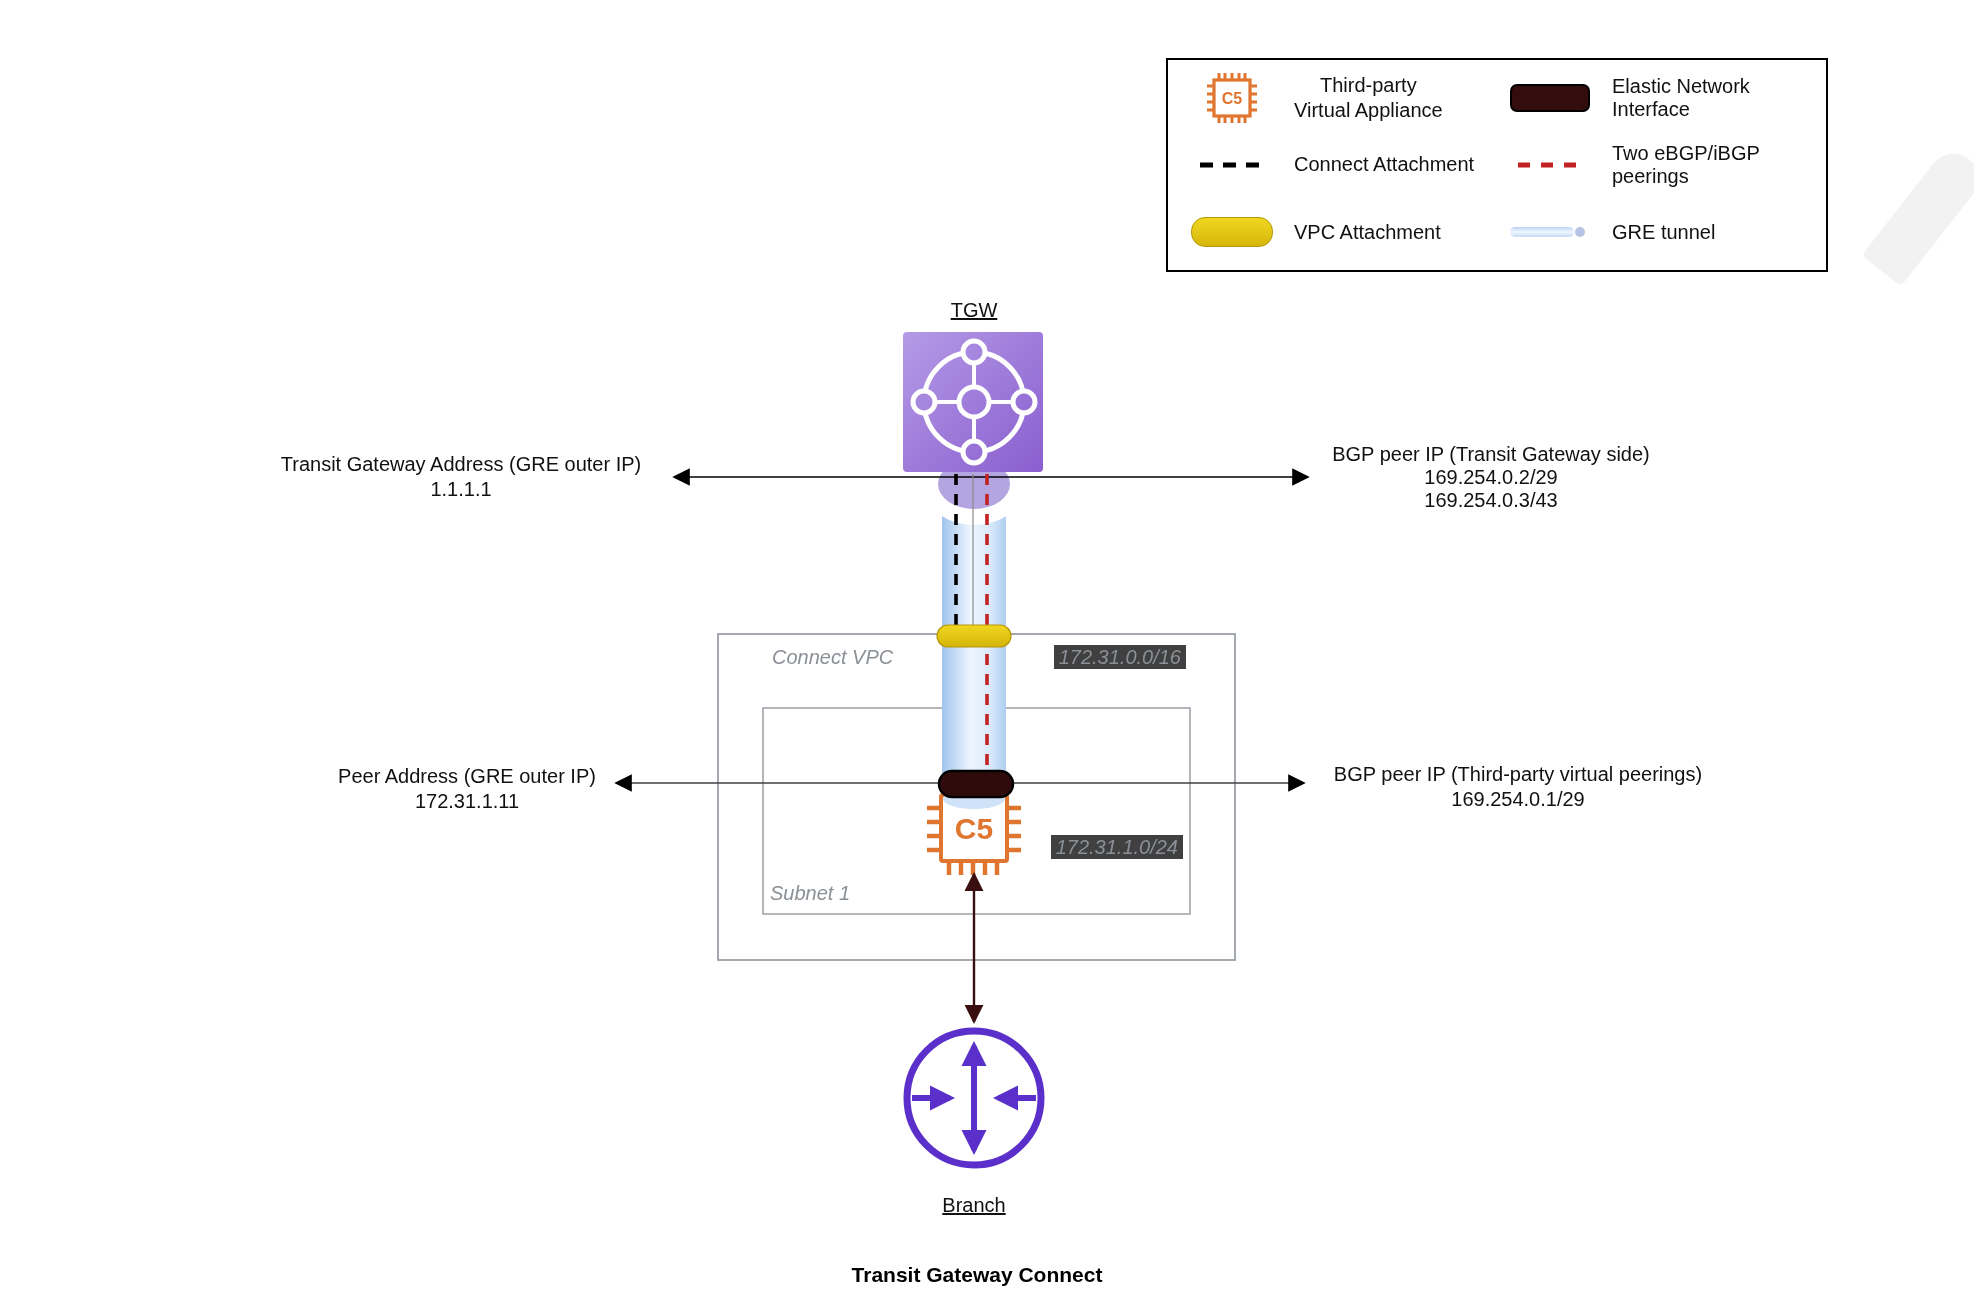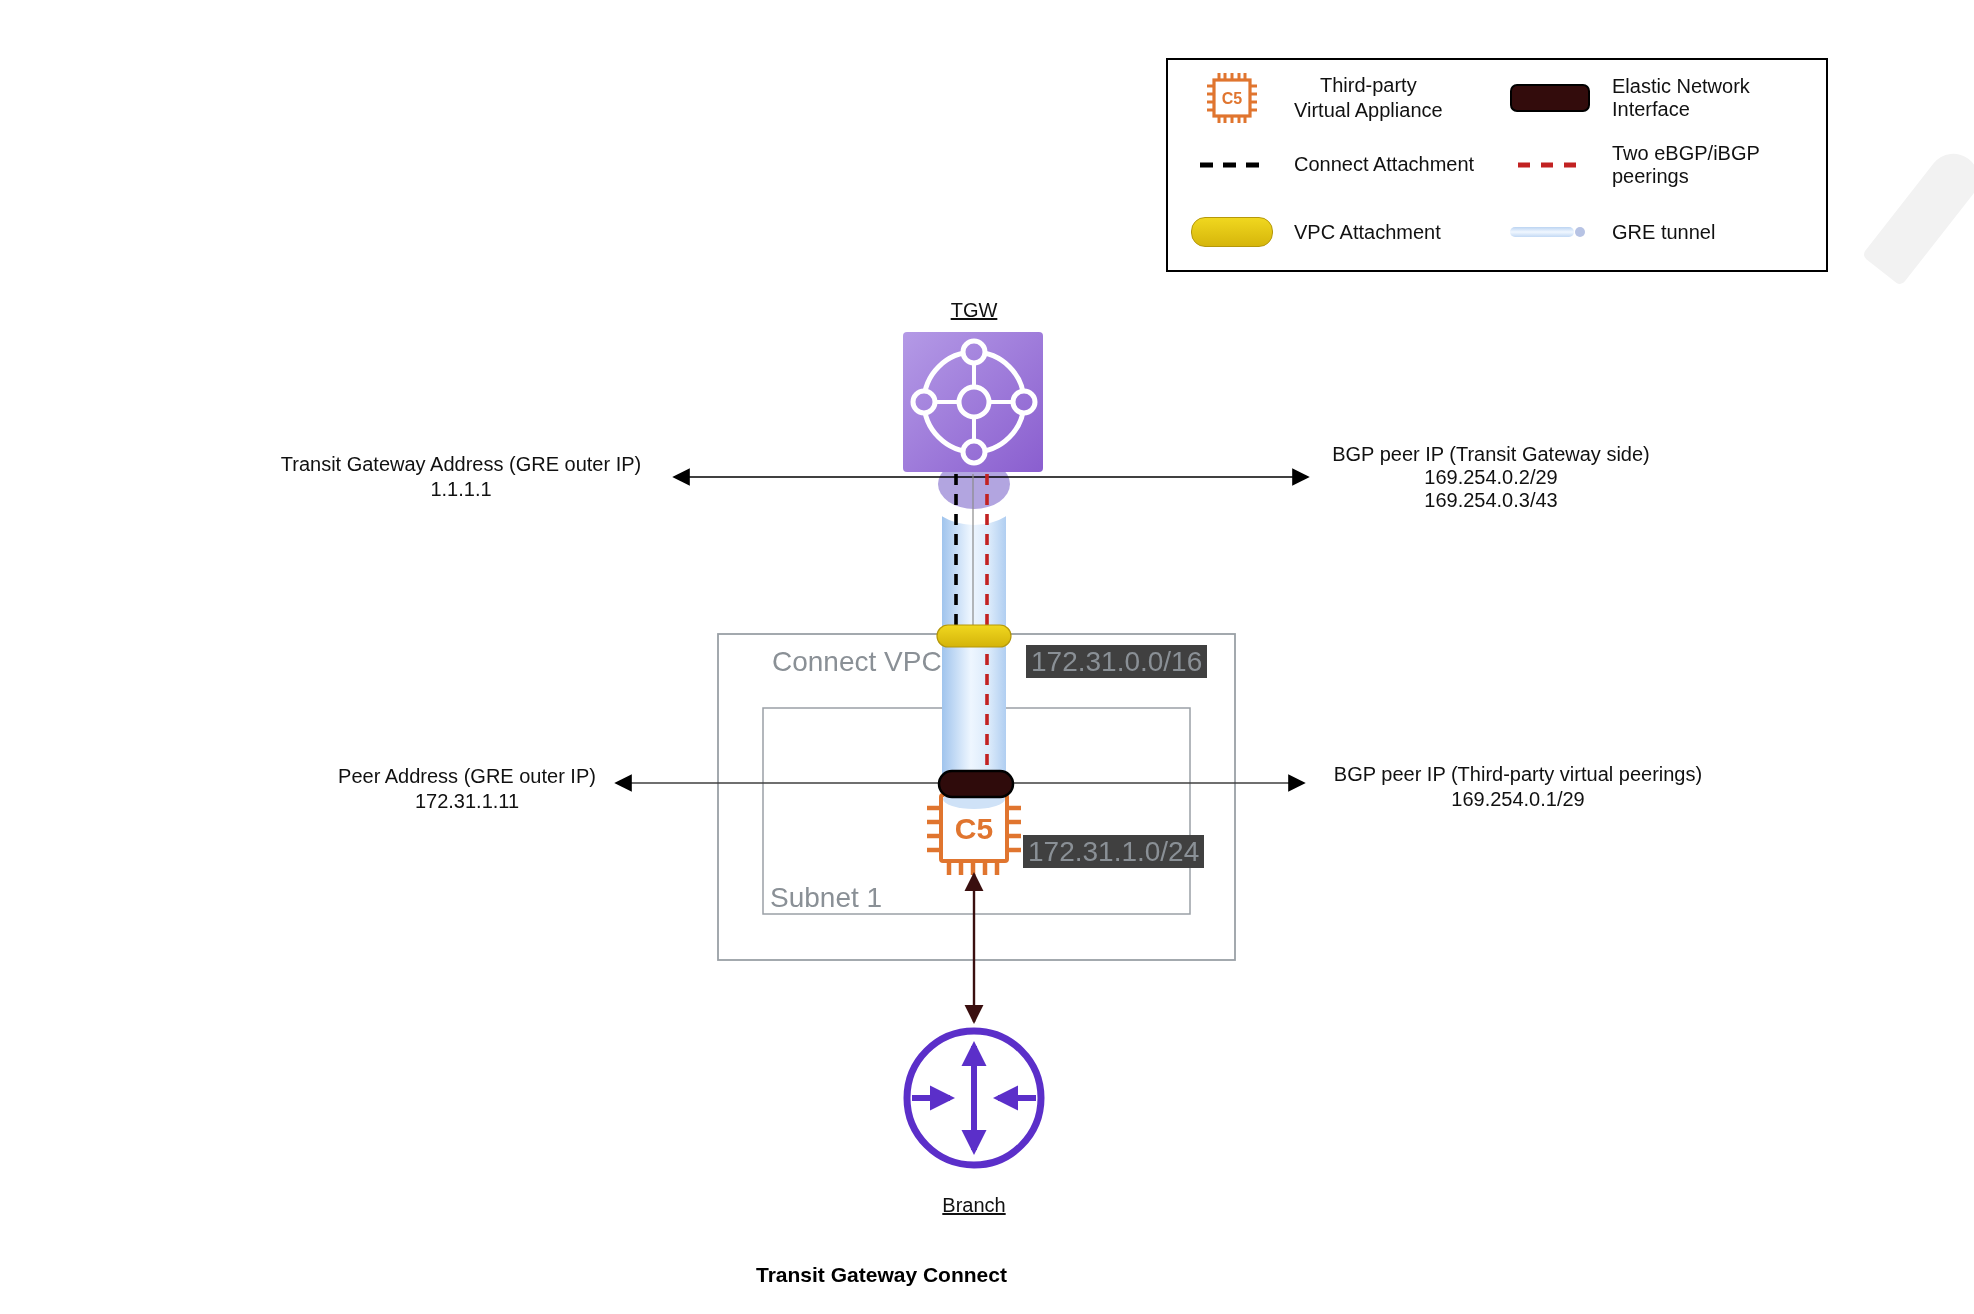--- a/index.html
+++ b/index.html
@@ -18,25 +18,25 @@
   }
   .lcell { display:flex; align-items:center; gap:16px; padding-left:18px; font-size:20px; }
   .licon { width:92px; display:flex; justify-content:center; align-items:center; flex-shrink:0; }
   .two-line { white-space:pre-line; text-align:center; line-height:1.25; }
   .eni-swatch { width:76px; height:24px; background:#330c0c; border:2px solid #000; border-radius:7px; }
   .vpc-pill-swatch { width:80px; height:28px; border-radius:14px;
     background:linear-gradient(#f0d71f,#d6b60b); border:1px solid #b5980a; }
 
   
   .ann { position:absolute; text-align:center; font-size:20px; line-height:25px; color:#111; }
-  .muted { position:absolute; font-size:28px; color:#8a9096; white-space:nowrap; }
+  .muted { position:absolute; font-size:20px; color:#8a9096; white-space:nowrap;font-style:italic; }
   .cidr { text-align:right; }
   .cidr span { background:#404040; padding:1px 5px; }
   .node-label { position:absolute; text-align:center; font-size:20px; color:#111;text-decoration:underline; }
-  .title { position:absolute; left:740px; top:1263px; width:442px; text-align:left;
+  .title { position:absolute; left:740px; top:1263px; width:442px; text-align:center;
     font-size:21px; font-weight:bold; color:#000; }
 
   
   .pencil { position:absolute; left:1838px; top:190px; width:142px; height:50px;
     background:#f2f2f2; border-radius:6px 25px 25px 6px; transform:rotate(-52deg); }
 </style>
 </head>
 <body>
 
 <div class="canvas">

